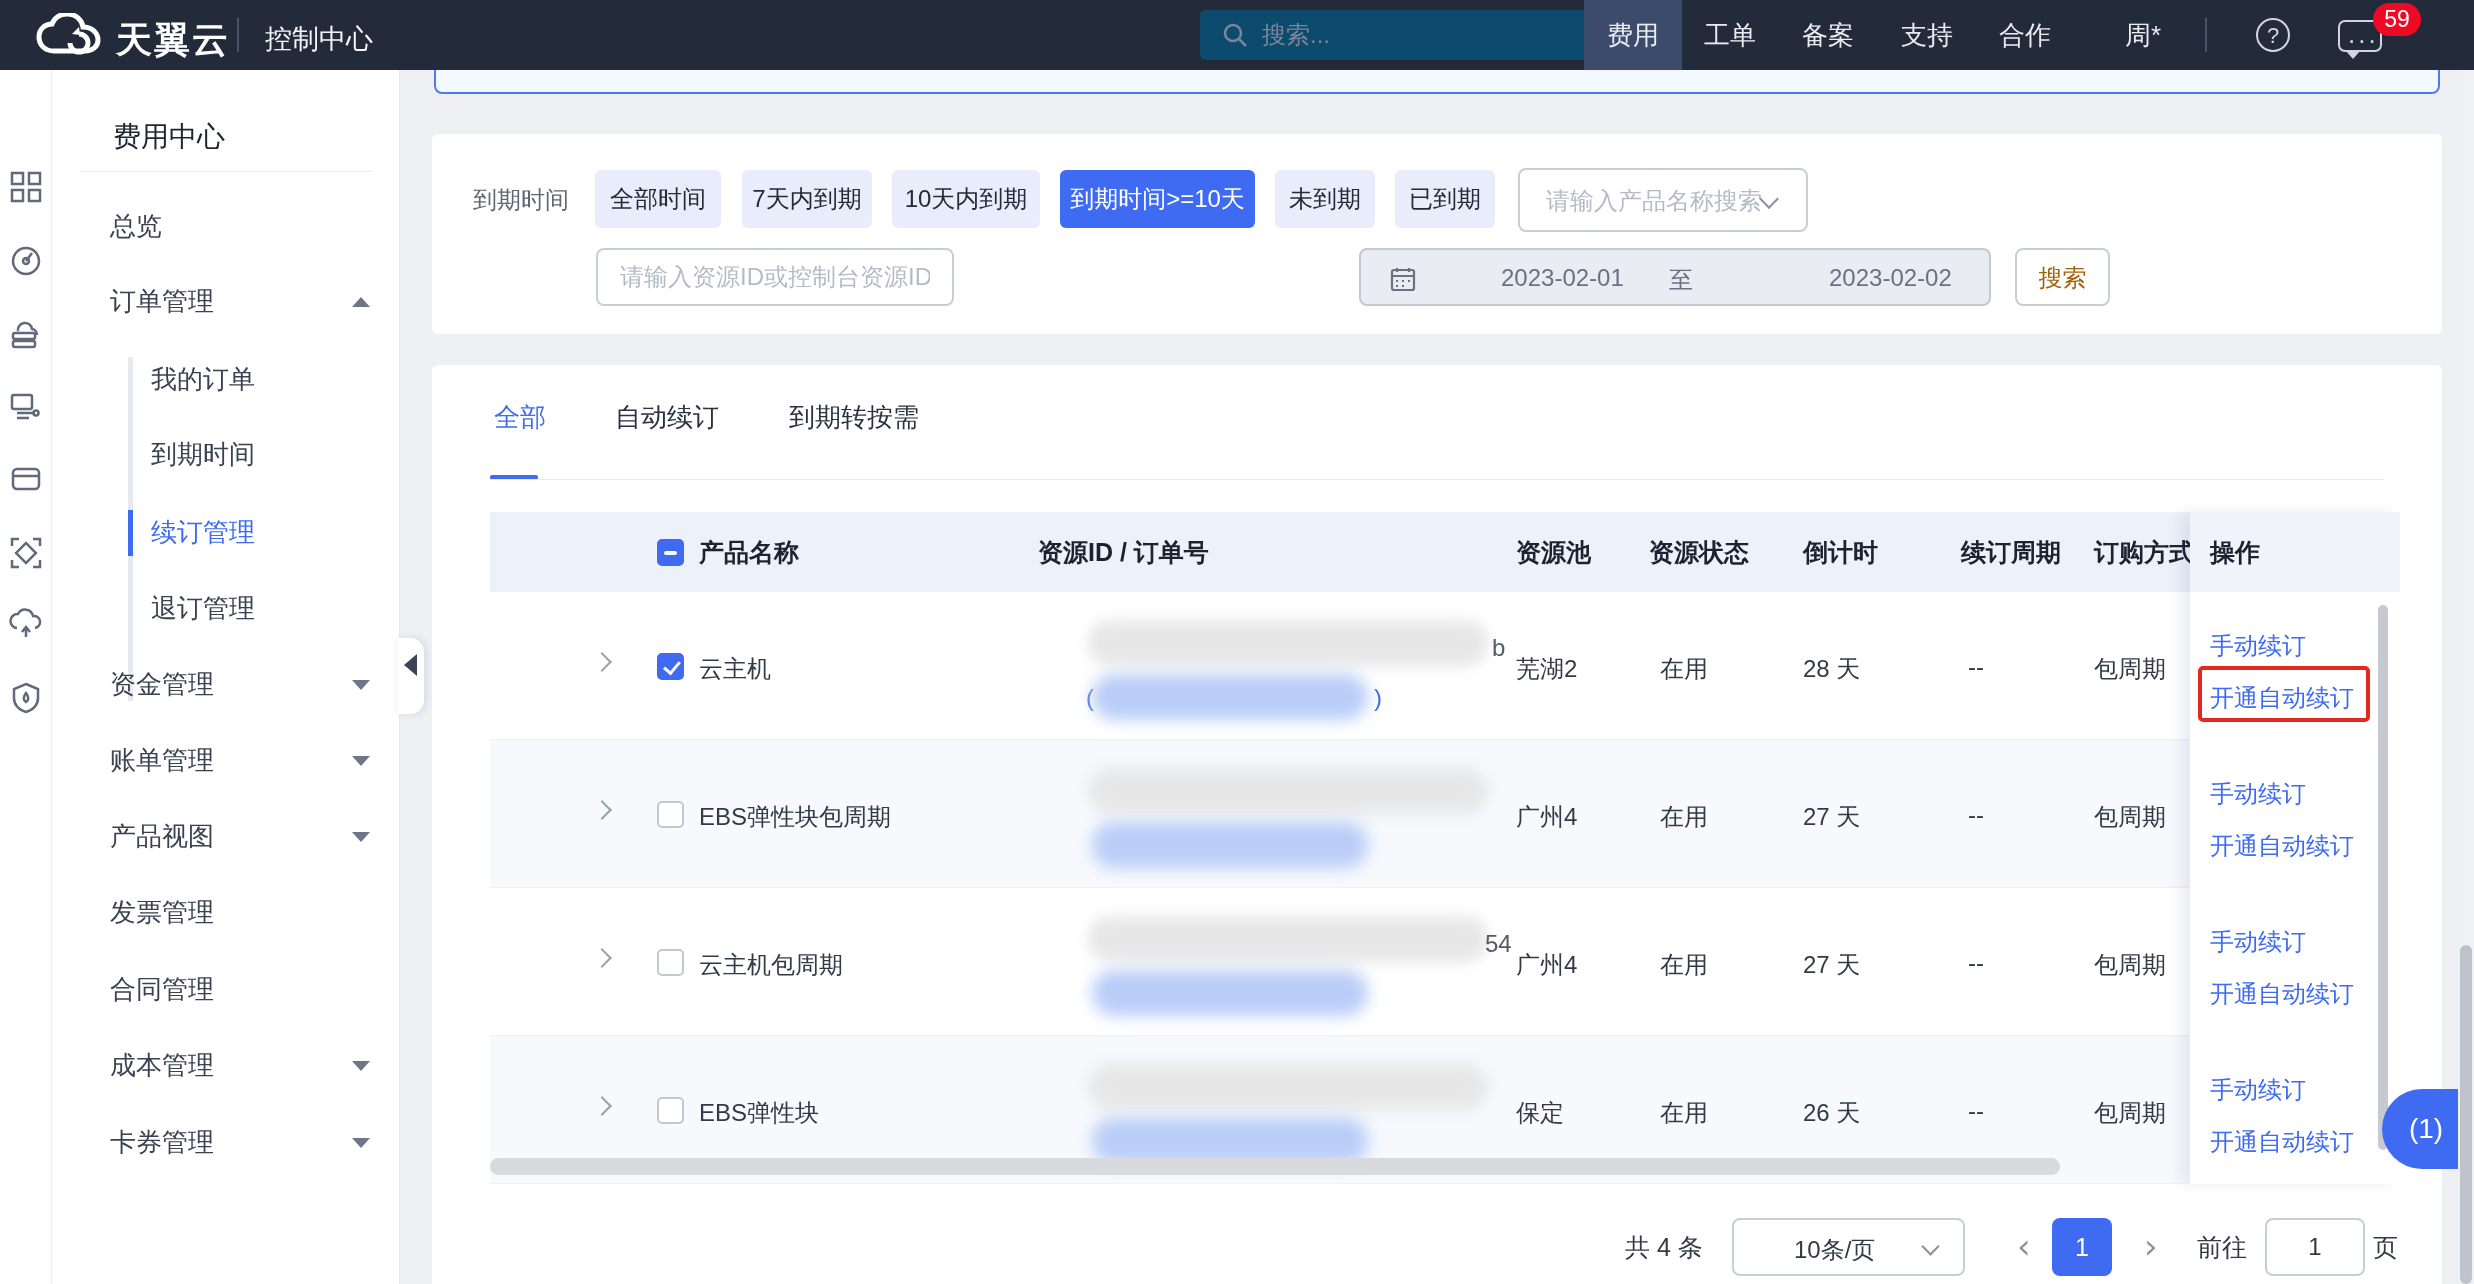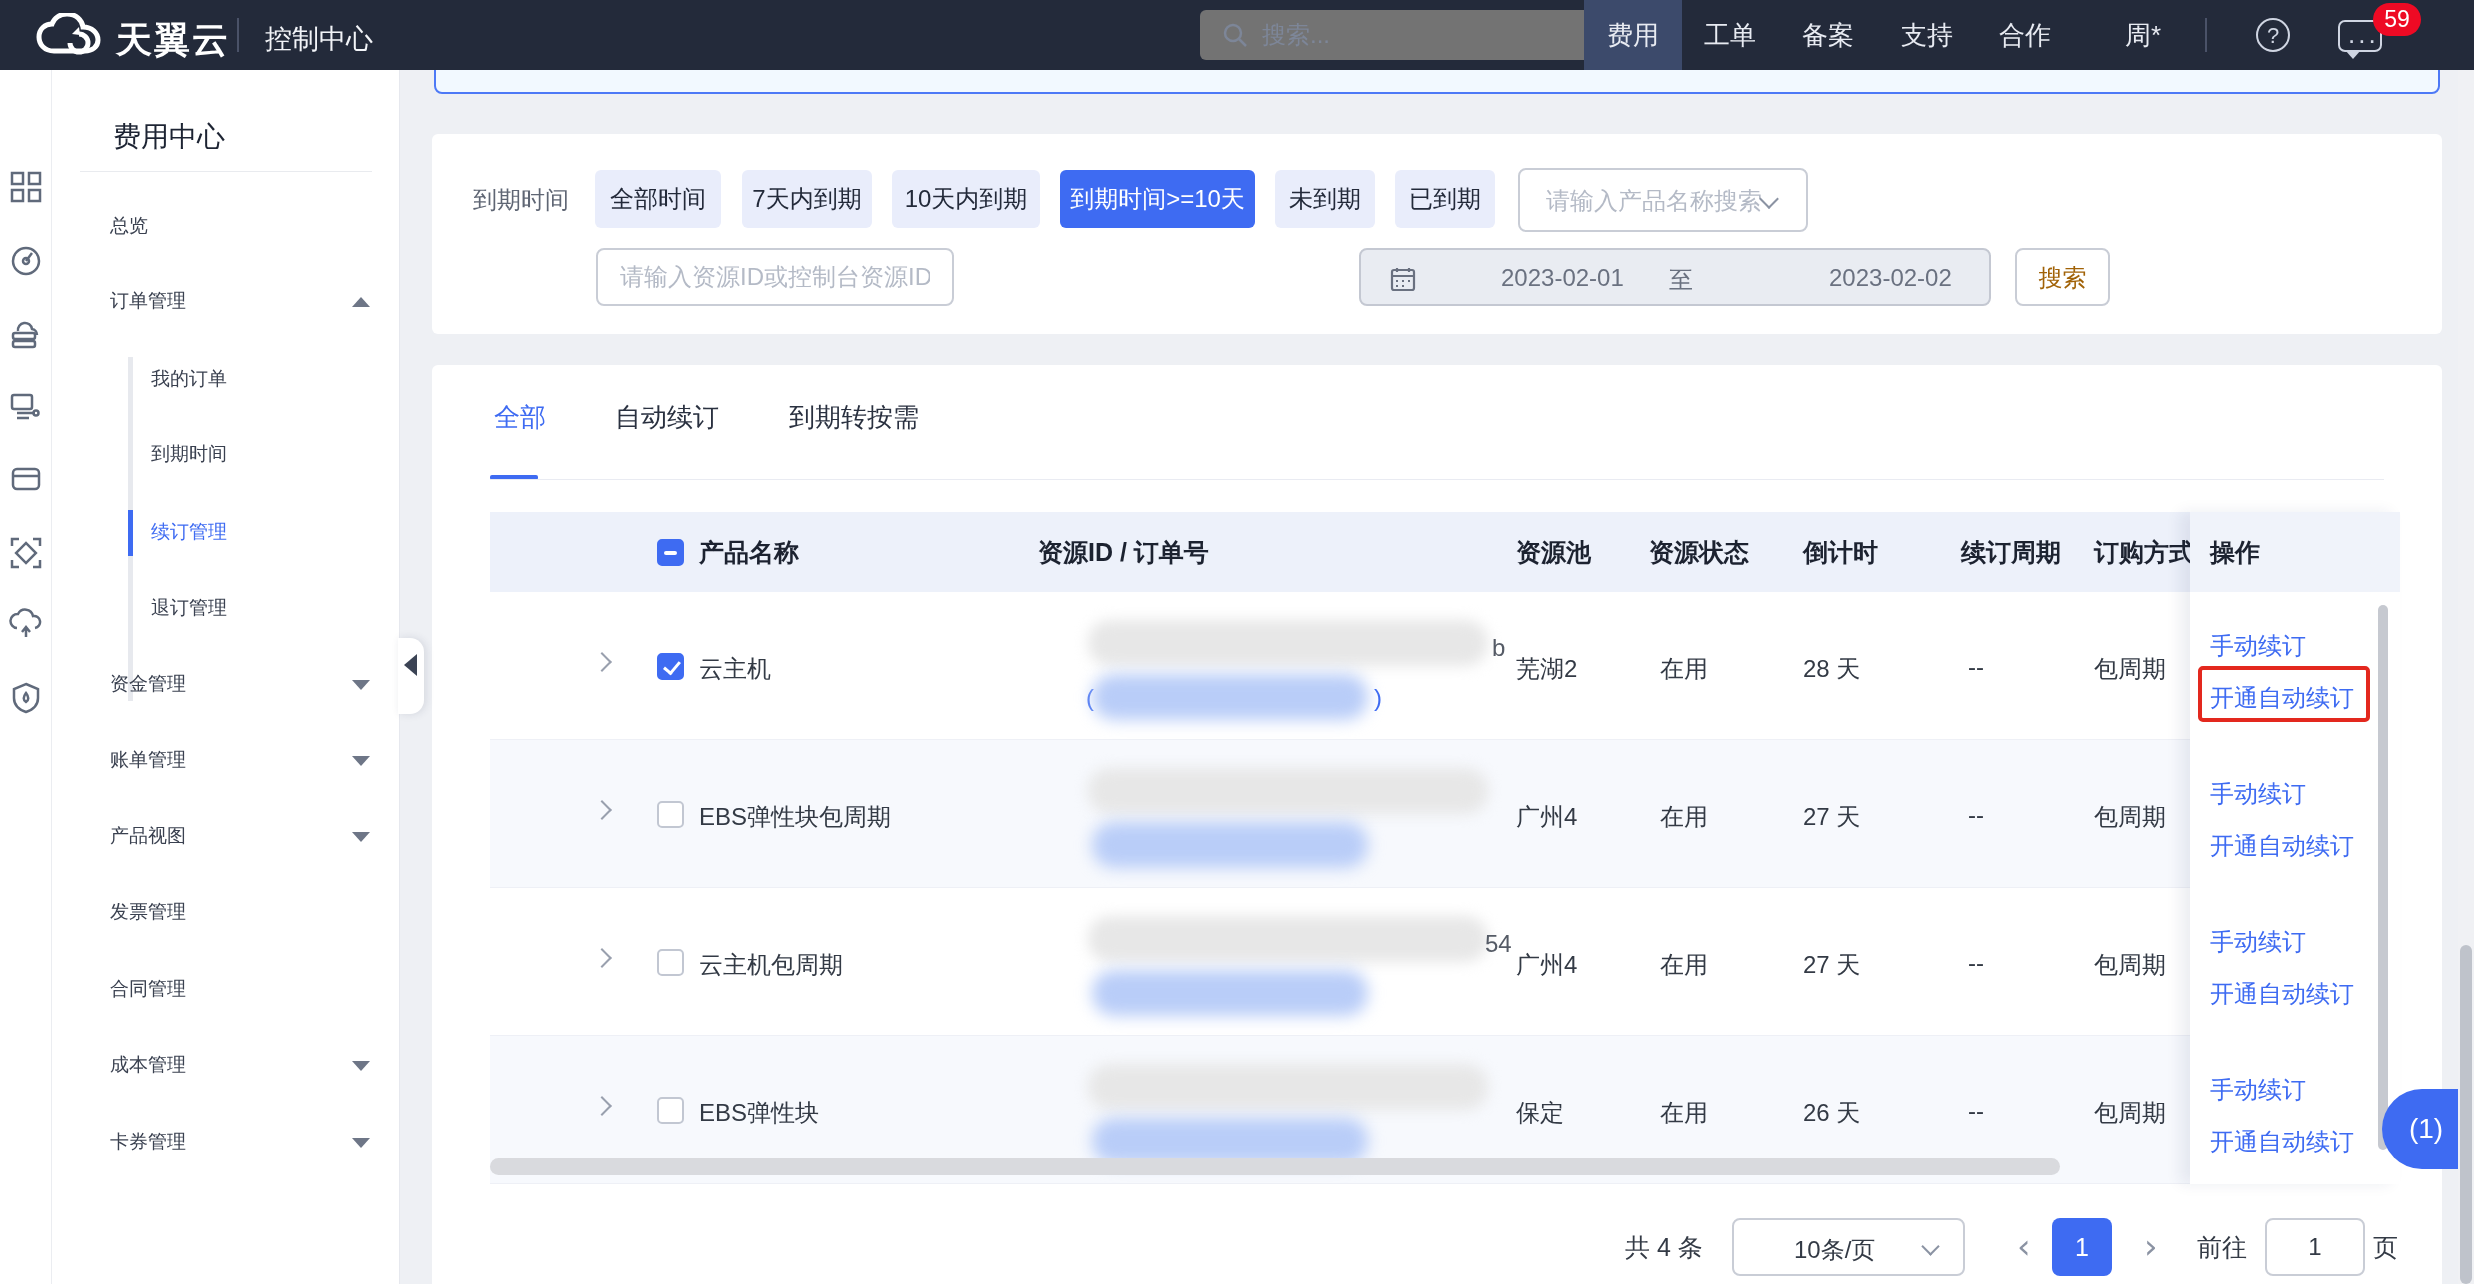--- a/index.html
+++ b/index.html
@@ -5,41 +5,41 @@
   * { margin:0; padding:0; box-sizing:border-box; }
   html,body { width:2474px; height:1284px; overflow:hidden; }
   body { font-family:"Liberation Sans","DejaVu Sans",sans-serif; background:#eef0f4; position:relative; color:#333a45; }
 
   
   .navbar { position:absolute; left:0; top:0; width:2474px; height:70px; background:#232a3a; z-index:60; }
   .brand-logo { position:absolute; left:36px; top:13px; width:66px; height:44px; }
   .brand-name { position:absolute; left:116px; top:16px; font-size:36px; font-weight:bold; color:#ffffff; letter-spacing:2px; }
   .nav-divider { position:absolute; top:18px; width:2px; height:34px; background:#4a5268; }
   .console-label { position:absolute; left:265px; top:21px; font-size:27px; color:#f2f4f8; }
-  .nav-search { position:absolute; left:1200px; top:10px; width:395px; height:50px; background:#737373; border-radius:6px; }
+  .nav-search { position:absolute; left:1200px; top:10px; width:395px; height:50px; background:#0c4a6e; border-radius:6px; }
   .nav-search svg { position:absolute; left:22px; top:12px; }
   .nav-search input { position:absolute; left:62px; top:6px; width:280px; height:38px; background:transparent; border:none; outline:none; color:#cdd3e0; font-size:24px; font-family:inherit; }
   .nav-search input::placeholder { color:#7d8698; }
   .nav-item { position:absolute; top:0; height:70px; line-height:70px; text-align:center; font-size:26px; color:#e8ebf2; cursor:pointer; }
   .nav-item.active { background:#3c4a6b; }
   .nav-icon-circle { position:absolute; top:18px; width:34px; height:34px; border:2.5px solid #cfd5e2; border-radius:50%; color:#cfd5e2; font-size:22px; line-height:31px; text-align:center; }
   .msg-icon { position:absolute; top:20px; width:44px; height:32px; border:2.5px solid #cfd5e2; border-radius:7px; }
   .msg-icon .dots { position:absolute; left:8px; top:10px; width:24px; height:5px; color:#cfd5e2; font-size:26px; line-height:4px; letter-spacing:3px; }
   .msg-icon .tail { position:absolute; left:5px; bottom:-9px; width:0; height:0; border-left:8px solid transparent; border-right:8px solid transparent; border-top:9px solid #cfd5e2; }
   .nav-badge { position:absolute; left:2373px; top:3px; min-width:48px; height:33px; background:#ee0a24; border-radius:17px; color:#fff; font-size:23px; line-height:33px; text-align:center; padding:0 8px; }
 
   
   .rail { position:absolute; left:0; top:70px; width:52px; height:1214px; background:#ffffff; border-right:1px solid #ebedf1; z-index:20; }
   .rail-icon { position:absolute; left:9px; width:34px; height:34px; }
 
   
   .sidebar { position:absolute; left:52px; top:70px; width:348px; height:1214px; background:#ffffff; border-right:1px solid #e6e8ee; z-index:20; }
   .sb-title { position:absolute; left:61px; top:48px; font-size:28px; font-weight:500; color:#1d2433; }
   .sb-divider { position:absolute; left:28px; top:101px; width:292px; height:1px; background:#e9ebef; }
-  .sb-item { position:absolute; left:0; width:348px; height:44px; line-height:44px; font-size:19px; color:#3a4150; cursor:pointer; }
+  .sb-item { position:absolute; left:0; width:348px; height:44px; line-height:44px; font-size:26px; color:#3a4150; cursor:pointer; }
   .sb-item .lbl { position:absolute; left:58px; }
   .sb-item .lbl-sub { position:absolute; left:99px; }
   .sb-item.active-blue { color:#3e6bf2; }
   .caret-up { position:absolute; left:300px; top:18px; width:0; height:0; border-left:9px solid transparent; border-right:9px solid transparent; border-bottom:10px solid #6e7687; }
   .caret-down { position:absolute; left:300px; top:18px; width:0; height:0; border-left:9px solid transparent; border-right:9px solid transparent; border-top:10px solid #6e7687; }
   .sub-line { position:absolute; left:76px; top:287px; width:5px; height:344px; background:#e7e9ee; }
   .sub-line-active { position:absolute; left:76px; top:440px; width:5px; height:46px; background:#3e6bf2; }
   .collapse-tab { position:absolute; left:398px; top:638px; width:26px; height:76px; background:#ffffff; border-radius:0 14px 14px 0; box-shadow:2px 0 8px rgba(30,40,70,.12); z-index:25; }
   .collapse-tab .tri { position:absolute; left:6px; top:16px; width:0; height:0; border-top:11px solid transparent; border-bottom:11px solid transparent; border-right:13px solid #3b4354; }
 

